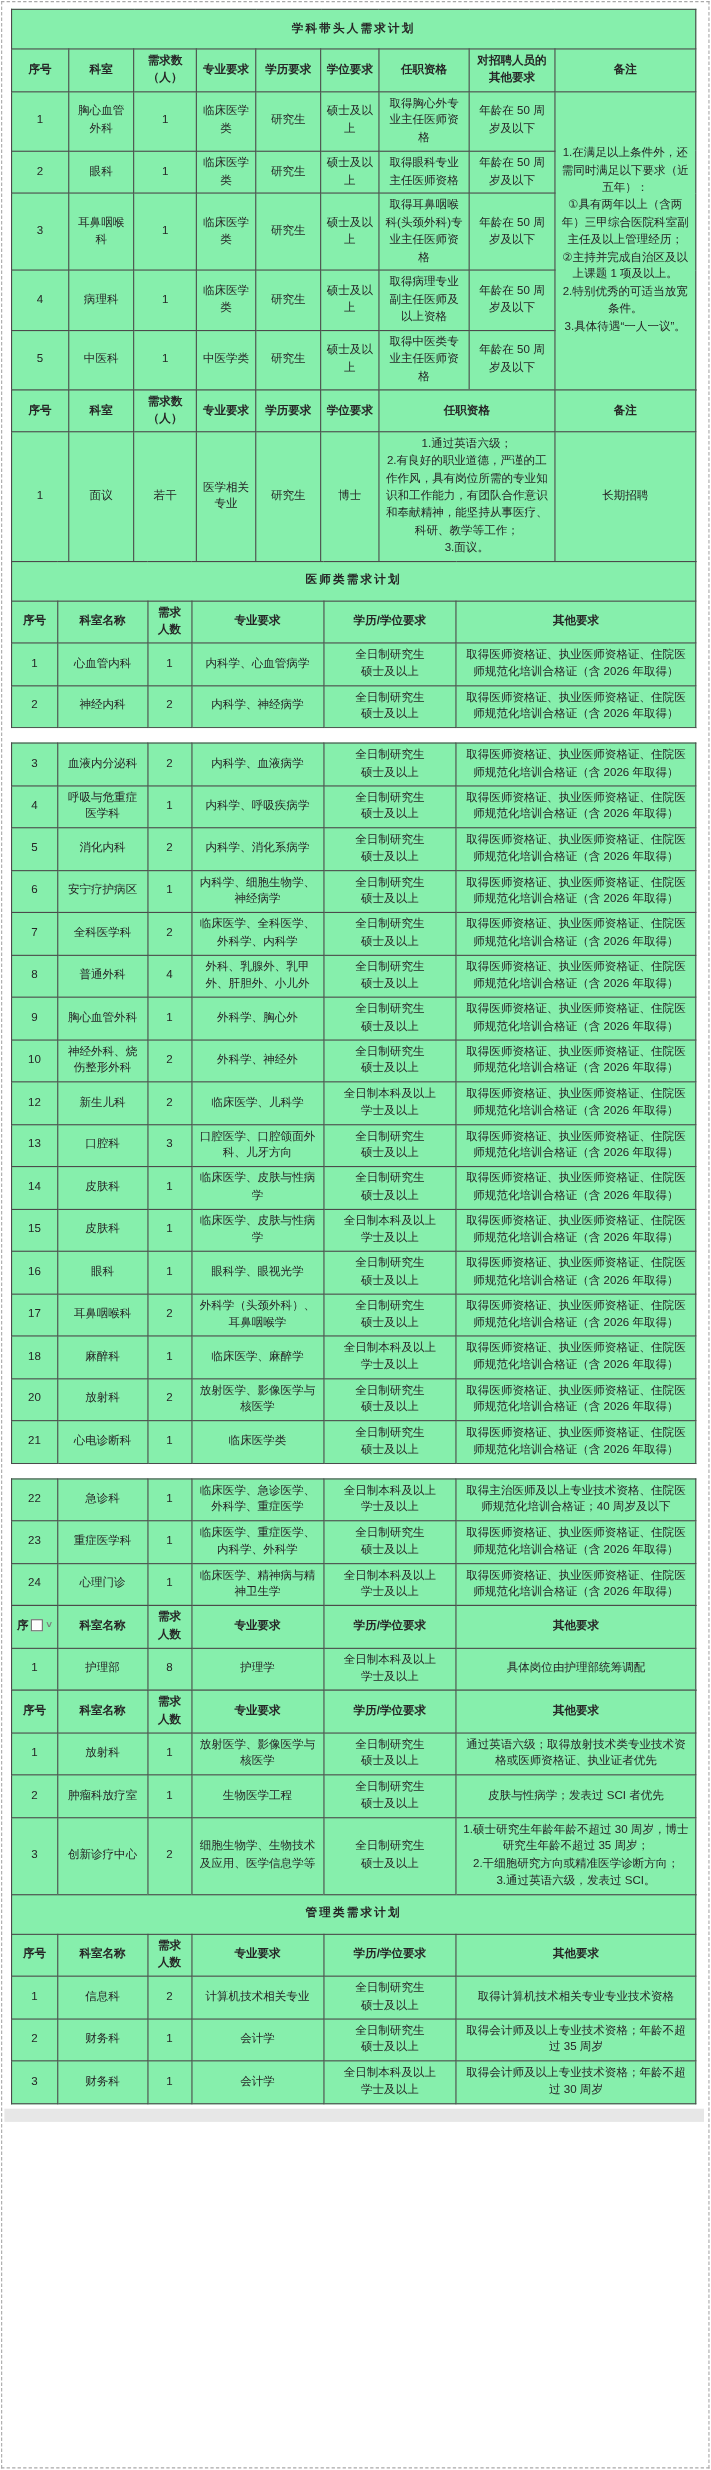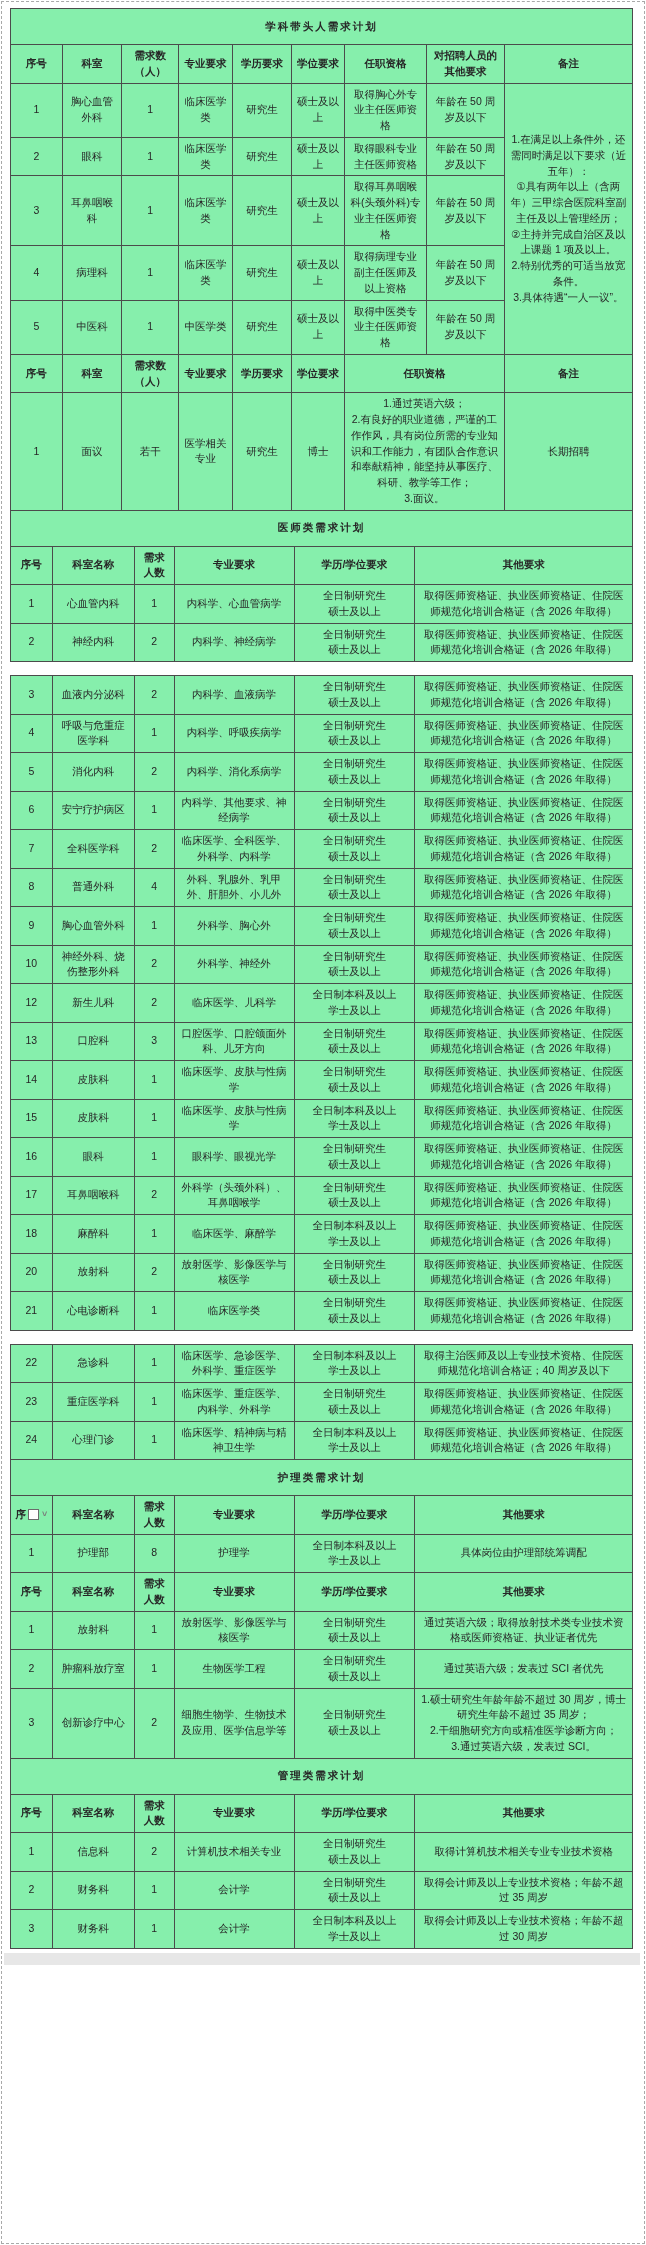--- a/index.html
+++ b/index.html
@@ -225,21 +225,21 @@
           <td>2</td>
           <td>内科学、消化系病学</td>
           <td>全日制研究生
 硕士及以上</td>
           <td class="left">取得医师资格证、执业医师资格证、住院医师规范化培训合格证（含 2026 年取得）</td>
         </tr>
         <tr>
           <td>6</td>
           <td>安宁疗护病区</td>
           <td>1</td>
-          <td>内科学、其他要求、神经病学</td>
+          <td>内科学、细胞生物学、神经病学</td>
           <td>全日制研究生
 硕士及以上</td>
           <td class="left">取得医师资格证、执业医师资格证、住院医师规范化培训合格证（含 2026 年取得）</td>
         </tr>
         <tr>
           <td>7</td>
           <td>全科医学科</td>
           <td>2</td>
           <td>临床医学、全科医学、外科学、内科学</td>
           <td>全日制研究生
@@ -400,23 +400,20 @@
   <table class="grid join">
       <colgroup>
         <col style="width: 6.7%;">
         <col style="width: 13.2%;">
         <col style="width: 6.4%;">
         <col style="width: 19.3%;">
         <col style="width: 19.4%;">
         <col style="width: 35%;">
       </colgroup>
       <tbody>
-        <tr>
-          <td colspan="6" class="title">护理类需求计划</td>
-        </tr>
         <tr>
           <td class="th"><span>序</span><span class="selbox"></span><span class="caret">˅</span></td>
           <td class="th"><span>科室名称</span></td>
           <td class="th"><span>需求人数</span></td>
           <td class="th"><span>专业要求</span></td>
           <td class="th"><span>学历/学位要求</span></td>
           <td class="th"><span>其他要求</span></td>
         </tr>
         <tr>
           <td>1</td>
@@ -457,21 +454,21 @@
 硕士及以上</td>
           <td>通过英语六级；取得放射技术类专业技术资格或医师资格证、执业证者优先</td>
         </tr>
         <tr>
           <td>2</td>
           <td>肿瘤科放疗室</td>
           <td>1</td>
           <td>生物医学工程</td>
           <td>全日制研究生
 硕士及以上</td>
-          <td>通过英语六级；发表过 SCI 者优先</td>
+          <td>皮肤与性病学；发表过 SCI 者优先</td>
         </tr>
         <tr>
           <td>3</td>
           <td>创新诊疗中心</td>
           <td>2</td>
           <td>细胞生物学、生物技术及应用、医学信息学等</td>
           <td>全日制研究生
 硕士及以上</td>
           <td class="left">1.硕士研究生年龄年龄不超过 30 周岁，博士研究生年龄不超过 35 周岁；
 2.干细胞研究方向或精准医学诊断方向；

